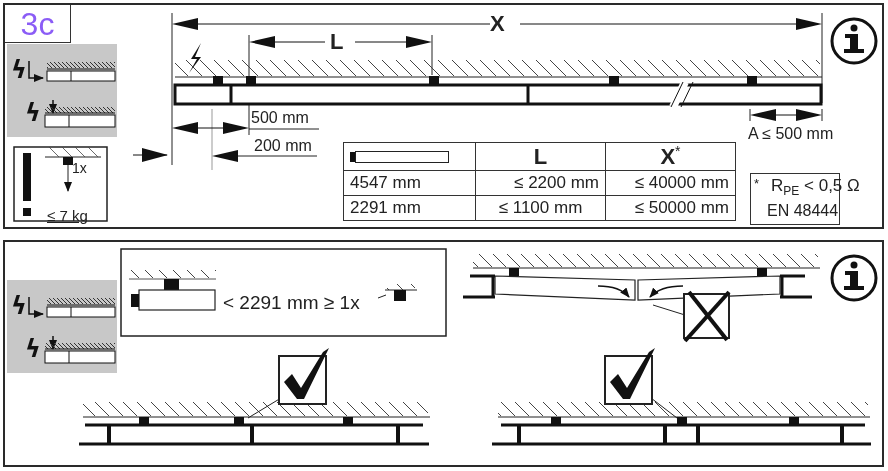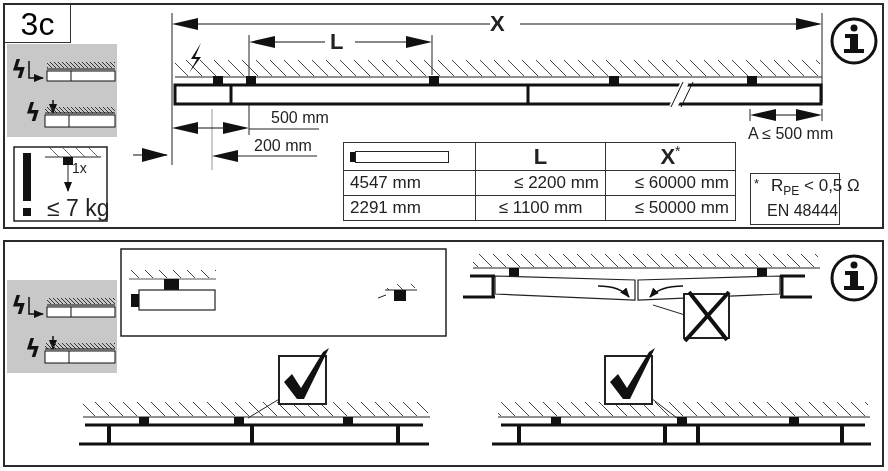--- a/index.html
+++ b/index.html
@@ -1,20 +1,20 @@
 <!DOCTYPE html>
 <html><head>
 <meta charset="utf-8">
 <style>
   html,body{margin:0;padding:0;background:#fff;}
   body{width:888px;height:471px;position:relative;overflow:hidden;font-family:"Liberation Sans",sans-serif;color:#222;}
   .panel{position:absolute;left:3px;width:881px;border:2px solid #2a2a2a;box-sizing:border-box;}
   #panel-3c{top:3px;height:226px;}
   #panel-3d{top:240px;height:227px;}
-  .step-label{position:absolute;left:0;top:0;width:66px;height:38px;border-right:1.5px solid #333;border-bottom:1.5px solid #333;box-sizing:border-box;font-size:32px;line-height:38px;text-align:center;color:#000000;}
+  .step-label{position:absolute;left:0;top:0;width:66px;height:38px;border-right:1.5px solid #333;border-bottom:1.5px solid #333;box-sizing:border-box;font-size:32px;line-height:38px;text-align:center;color:#8b5cf6;}
   .txt{position:absolute;white-space:nowrap;color:#222;}
   svg{position:absolute;left:0;top:0;}
   table.spec{position:absolute;left:338px;top:137px;border-collapse:collapse;font-size:17px;}
   table.spec td{border:1.5px solid #333;height:25px;padding:0 6px;box-sizing:border-box;}
   table.spec td.h{font-weight:bold;font-size:22px;text-align:center;}
   .note-box{position:absolute;left:745px;top:168px;width:90px;height:52px;border:1.5px solid #333;box-sizing:border-box;font-size:16px;}
 </style>
 </head>
 <body>
 
@@ -124,39 +124,39 @@
       <circle cx="849" cy="36" r="22" fill="#fff" stroke="#111" stroke-width="3"></circle>
       <circle cx="849" cy="23" r="3.5" fill="#111"></circle>
       <rect x="845" y="29" width="8" height="17" fill="#111"></rect>
       <rect x="840" y="29" width="10" height="4" fill="#111"></rect>
       <rect x="839" y="44" width="20" height="4" fill="#111"></rect>
     </g>
   </svg>
 
   <div class="txt" style="left:485px;top:6px;font-size:22px;font-weight:bold;">X</div>
   <div class="txt" style="left:325px;top:24px;font-size:22px;font-weight:bold;">L</div>
-  <div class="txt" style="left:266px;top:104px;font-size:16px;">500 mm</div>
+  <div class="txt" style="left:246px;top:104px;font-size:16px;">500 mm</div>
   <div class="txt" style="left:249px;top:132px;font-size:16px;">200 mm</div>
   <div class="txt" style="left:743px;top:120px;font-size:16px;">A ≤ 500 mm</div>
   <div class="txt" style="left:67px;top:155px;font-size:14px;">1x</div>
-  <div class="txt" style="left:42px;top:190px;font-size:23px;">≤ 7 kg</div>
+  <div class="txt" style="left:42px;top:202px;font-size:15px;text-decoration:underline;">≤ 7 kg</div>
 
   <table class="spec">
     <tbody>
         <tr>
       <td style="width:132px;">
         <span style="display:inline-block;width:5px;height:10px;background:#111;vertical-align:middle;"></span><span style="display:inline-block;width:92px;height:10px;border:1.2px solid #222;vertical-align:middle;"></span>
       </td>
       <td class="h" style="width:130px;">L</td>
       <td class="h" style="width:130px;"><span>X</span><sup style="font-size:14px;font-weight:normal;">*</sup></td>
     </tr>
     <tr>
       <td>4547 mm</td>
       <td style="text-align:right;">≤ 2200 mm</td>
-      <td style="text-align:right;">≤ 60000 mm</td>
+      <td style="text-align:right;">≤ 40000 mm</td>
     </tr>
     <tr>
       <td>2291 mm</td>
       <td style="text-align:center;">≤ 1100 mm</td>
       <td style="text-align:right;">≤ 50000 mm</td>
     </tr>
   </tbody>
     </table>
 
   <div class="note-box">
@@ -274,13 +274,14 @@
       <line x1="693" y1="183" x2="693" y2="202" stroke="#111" stroke-width="4"></line>
       <line x1="837" y1="183" x2="837" y2="202" stroke="#111" stroke-width="4"></line>
       <line x1="646" y1="156" x2="672" y2="176" stroke="#222" stroke-width="1"></line>
       <g>
         <rect x="600" y="114" width="47" height="48" fill="#fff" stroke="#222" stroke-width="2"></rect>
         <path d="M605,140 L613,132 L622,146 L644,110 L650,106 L625,157 L618,157 Z" fill="#111"></path>
       </g>
     </g>
   </svg>
 
+  <div class="txt" style="left:218px;top:50px;font-size:19px;">&lt; 2291 mm ≥ 1x</div>
 </div>
 
 </body></html>

